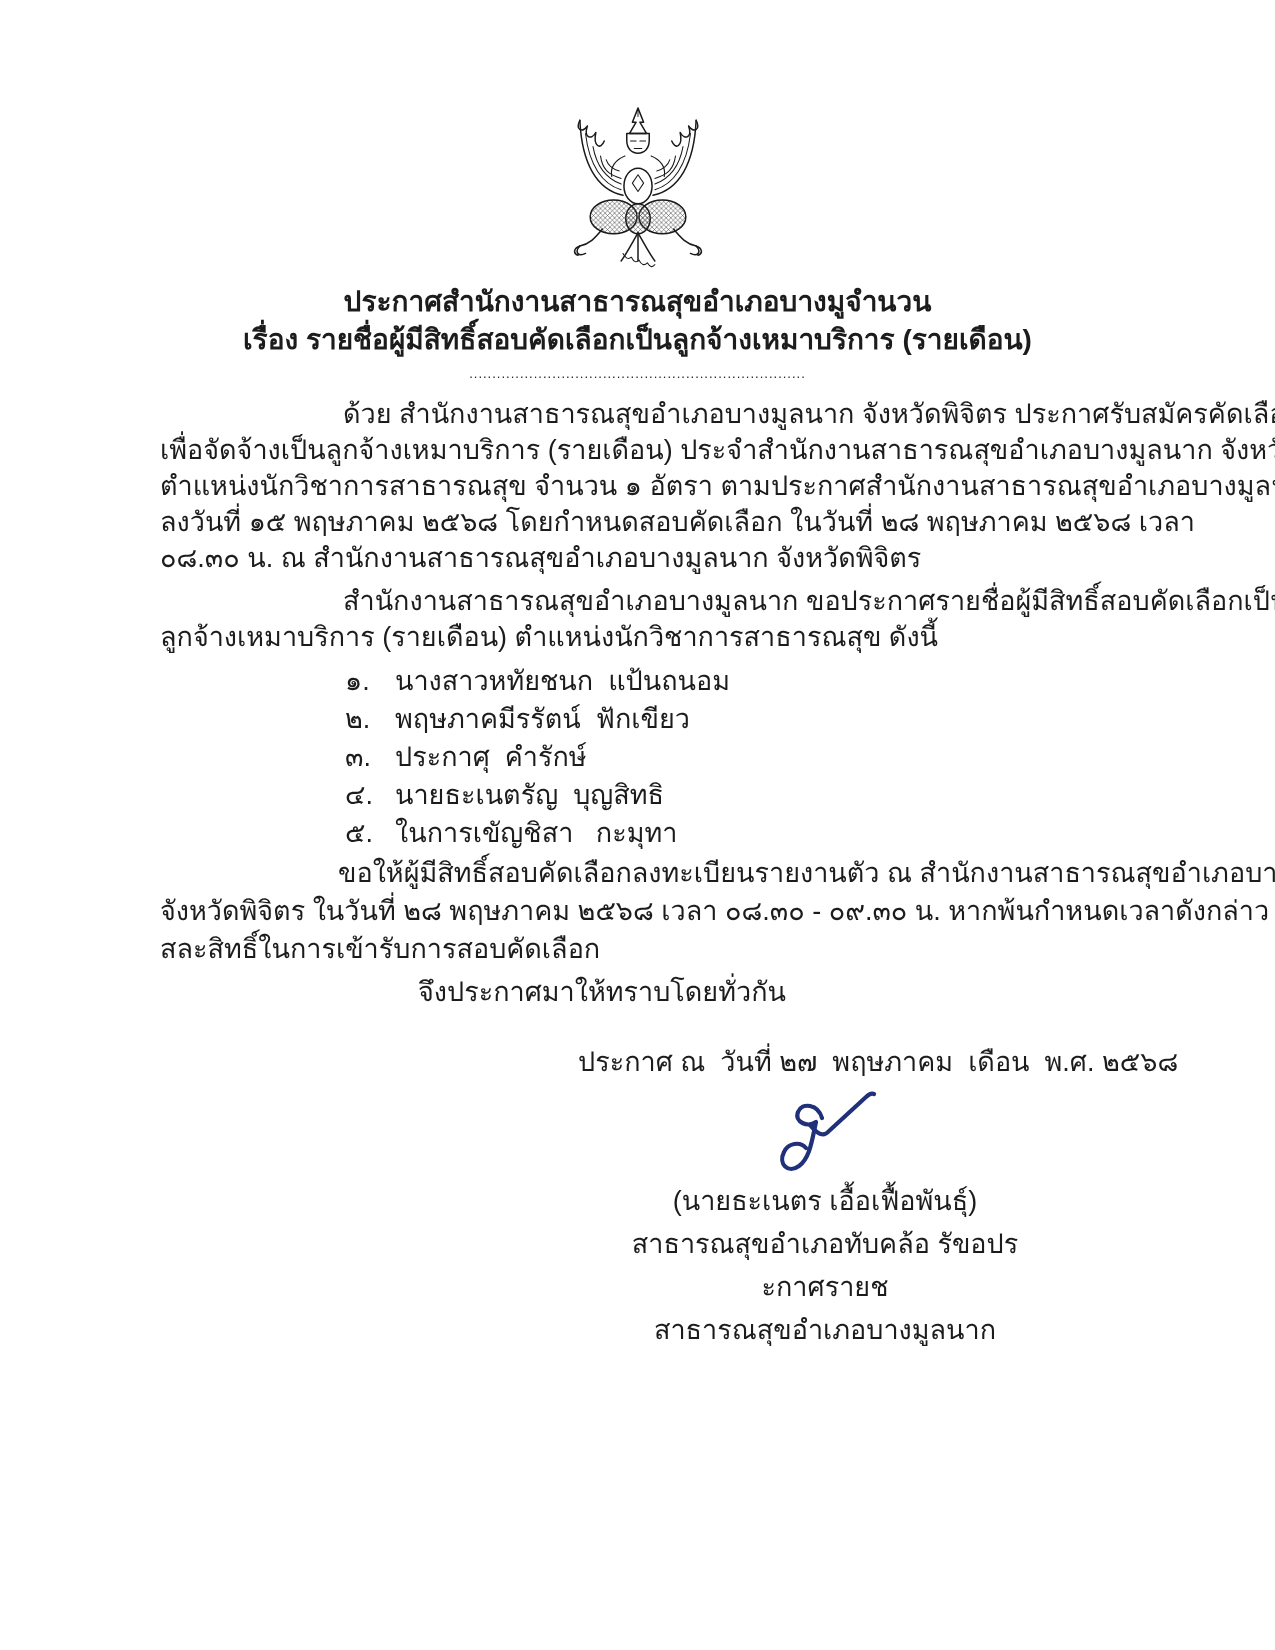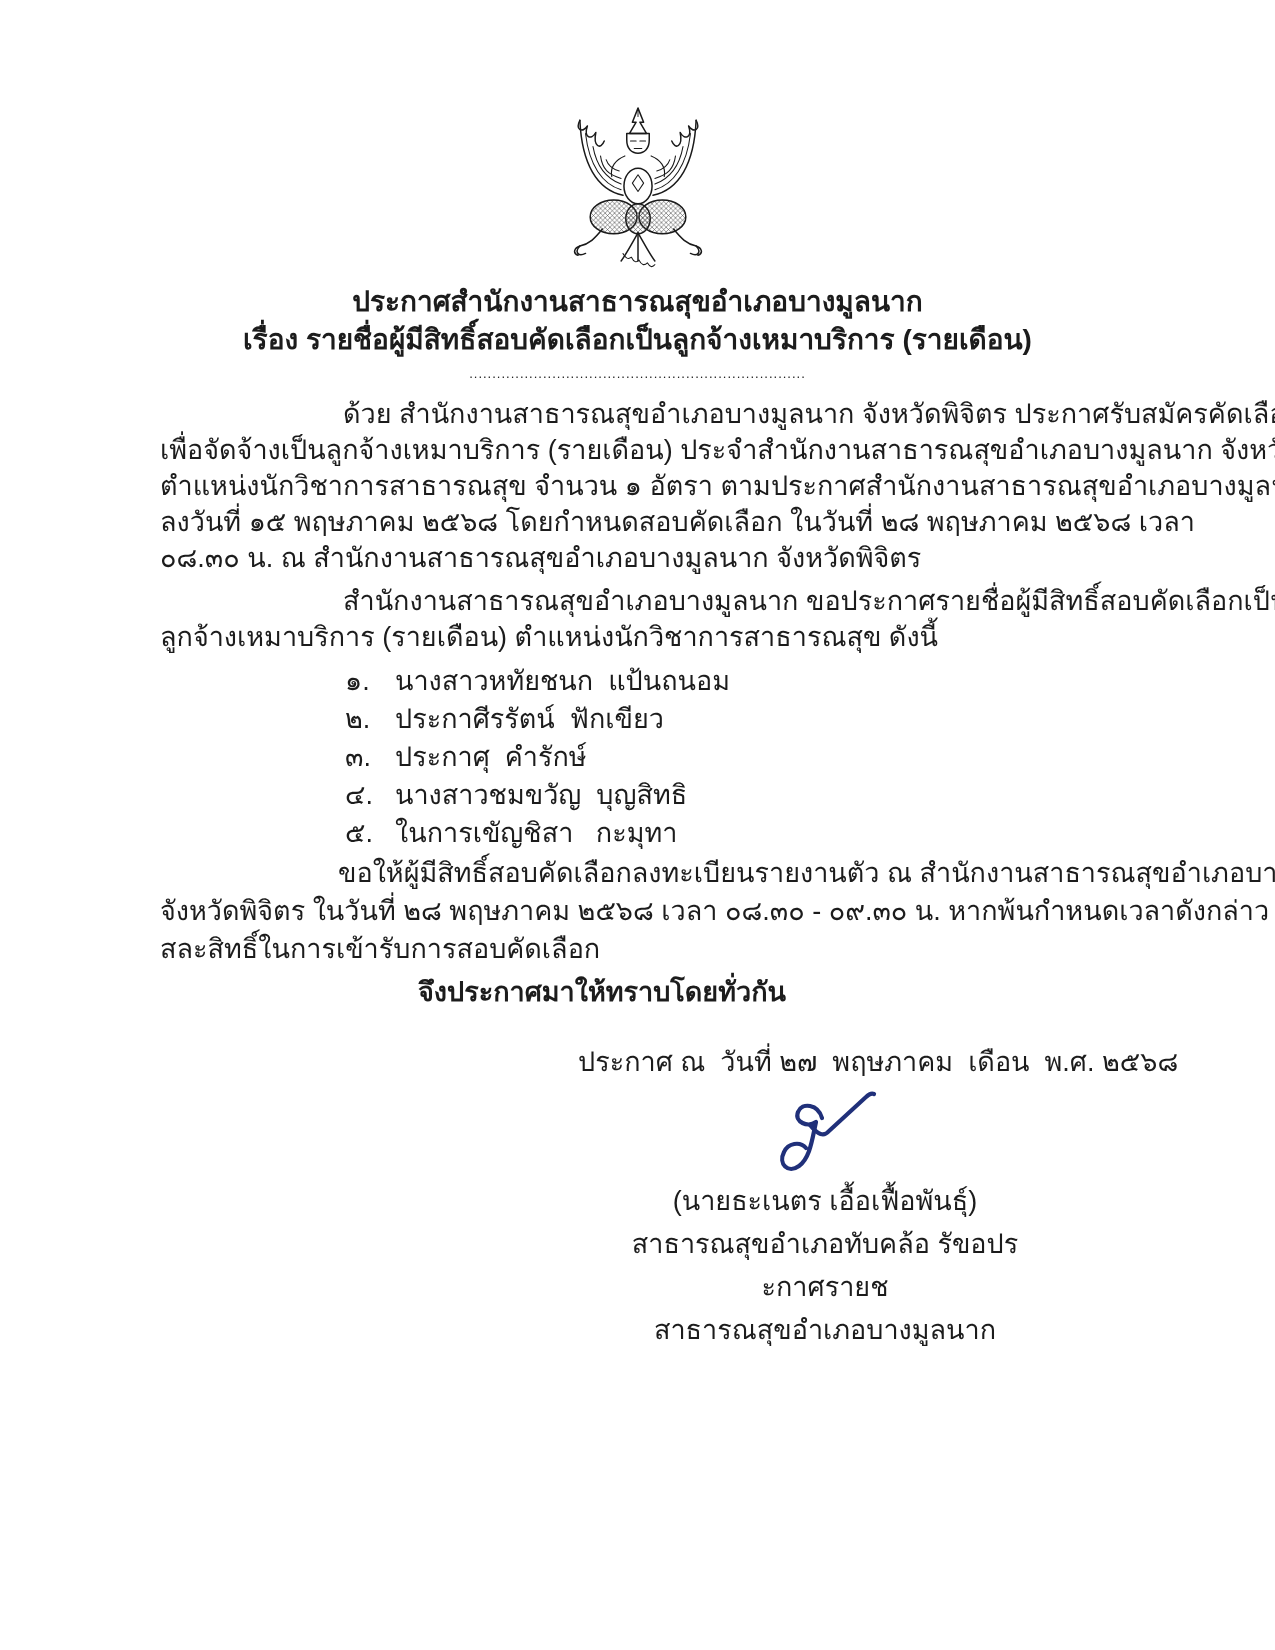--- a/index.html
+++ b/index.html
@@ -22,21 +22,21 @@
   .para .tline { white-space:nowrap; }
   .para .tline:first-child { text-indent:183px; }
   .para.p3 { line-height:38px; }
   .para.p3 .tline:first-child { text-indent:178px; }
 
   .cand-list { left:345px; top:662px; font-size:27px; line-height:38px; }
   .cand-row { display:flex; }
   .cand-num { width:50px; }
   .cand-name { white-space:pre; }
 
-  .closing { left:418px; top:970px; font-size:27px;font-weight:bold; }
+  .closing { left:418px; top:970px; font-size:27px; }
 
   .dateline { left:567px; top:1040px; font-size:27px; white-space:pre;margin-left:11px; }
 
   .sig-wrap { left:770px; top:1088px; width:120px; height:90px; }
 
   .signatory { left:625px; top:1180px; width:400px; text-align:center;
                font-size:27px; line-height:43px; }
 </style>
 </head>
 <body>
@@ -92,21 +92,21 @@
 
         <path d="M80 136 C72 150 68 158 62 166"></path>
         <path d="M80 136 C88 150 92 158 98 166"></path>
         <path d="M80 138 L80 166"></path>
         <path d="M64 158 q4 8 9 4 q4 8 8 3 q4 8 9 3 q4 7 8 2" stroke-width="1.1"></path>
       </svg>
     </span>
   </div>
 
   <div class="abs title-block">
-    <div>ประกาศสำนักงานสาธารณสุขอำเภอบางมูลนาก</div>
+    <div>ประกาศสำนักงานสาธารณสุขอำเภอบางมูจำนวน</div>
     <div>เรื่อง  รายชื่อผู้มีสิทธิ์สอบคัดเลือกเป็นลูกจ้างเหมาบริการ (รายเดือน)</div>
   </div>
 
   <div class="abs dots">.........................................................................</div>
 
   <div class="abs para" style="top:396px;">
       <div class="tline">ด้วย สำนักงานสาธารณสุขอำเภอบางมูลนาก จังหวัดพิจิตร ประกาศรับสมัครคัดเลือกบุคคล</div>
       <div class="tline">เพื่อจัดจ้างเป็นลูกจ้างเหมาบริการ (รายเดือน) ประจำสำนักงานสาธารณสุขอำเภอบางมูลนาก จังหวัดพิจิตร</div>
       <div class="tline">ตำแหน่งนักวิชาการสาธารณสุข จำนวน ๑ อัตรา ตามประกาศสำนักงานสาธารณสุขอำเภอบางมูลนาก ฉบับ</div>
       <div class="tline">ลงวันที่ ๑๕ พฤษภาคม ๒๕๖๘ โดยกำหนดสอบคัดเลือก ในวันที่ ๒๘ พฤษภาคม ๒๕๖๘ เวลา</div>
@@ -118,29 +118,29 @@
       <div class="tline">ลูกจ้างเหมาบริการ (รายเดือน) ตำแหน่งนักวิชาการสาธารณสุข ดังนี้</div>
     </div>
 
   <div class="abs cand-list">
       <div class="cand-row">
         <span class="cand-num">๑.</span>
         <span class="cand-name">นางสาวหทัยชนก  แป้นถนอม</span>
       </div>
       <div class="cand-row">
         <span class="cand-num">๒.</span>
-        <span class="cand-name">ประกาศีรรัตน์  ฟักเขียว</span>
+        <span class="cand-name">พฤษภาคมีรรัตน์  ฟักเขียว</span>
       </div>
       <div class="cand-row">
         <span class="cand-num">๓.</span>
         <span class="cand-name">ประกาศุ  คำรักษ์</span>
       </div>
       <div class="cand-row">
         <span class="cand-num">๔.</span>
-        <span class="cand-name">นางสาวชมขวัญ  บุญสิทธิ</span>
+        <span class="cand-name">นายธะเนตรัญ  บุญสิทธิ</span>
       </div>
       <div class="cand-row">
         <span class="cand-num">๕.</span>
         <span class="cand-name">ในการเขัญชิสา   กะมุทา</span>
       </div>
     </div>
 
   <div class="abs para p3" style="top:854px;">
       <div class="tline">ขอให้ผู้มีสิทธิ์สอบคัดเลือกลงทะเบียนรายงานตัว ณ สำนักงานสาธารณสุขอำเภอบางมูลนาก</div>
       <div class="tline">จังหวัดพิจิตร ในวันที่ ๒๘ พฤษภาคม  ๒๕๖๘ เวลา ๐๘.๓๐ - ๐๙.๓๐ น. หากพ้นกำหนดเวลาดังกล่าว จะถือว่า</div>

